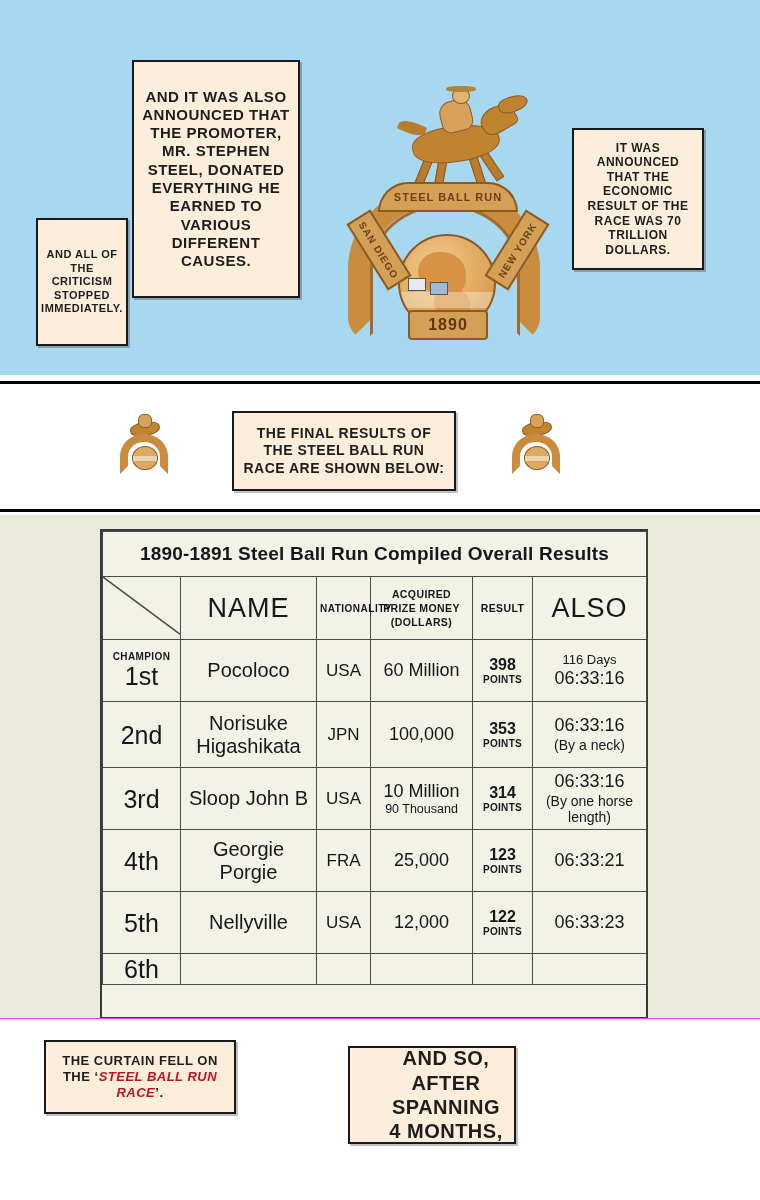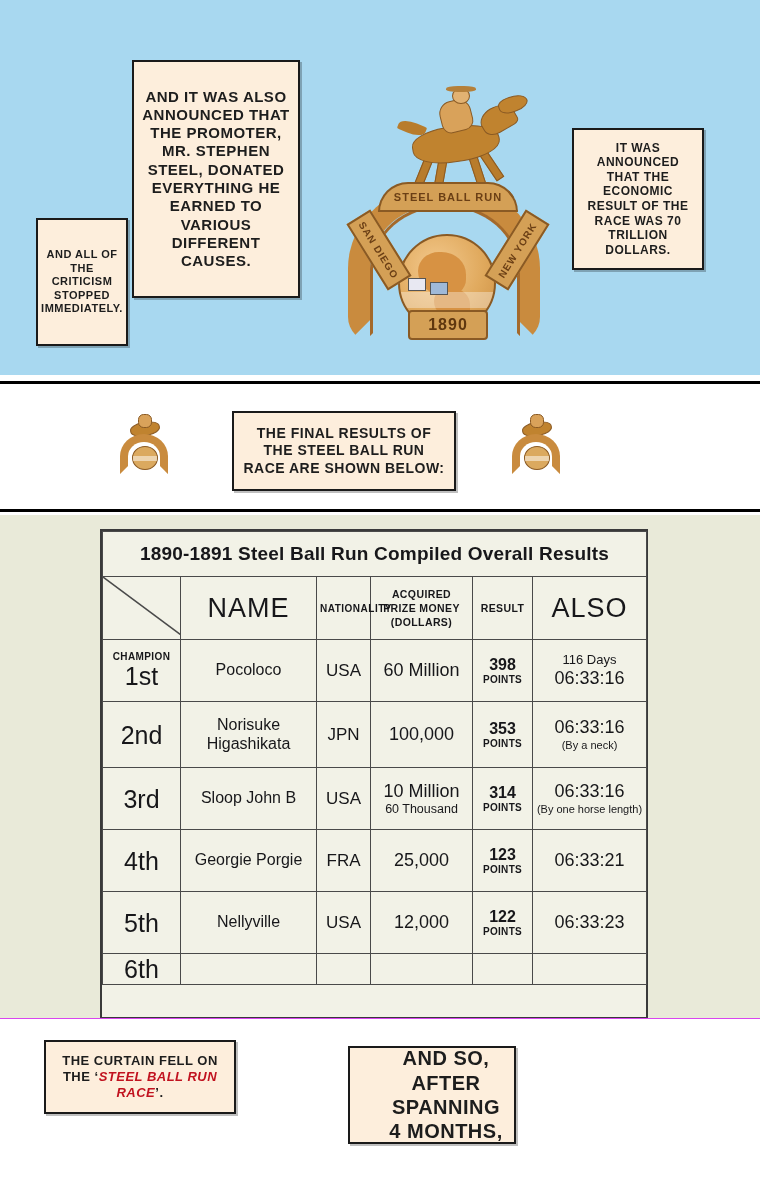--- a/index.html
+++ b/index.html
@@ -263,29 +263,29 @@
   }
   .hdr-blank .slash svg { display:block; }
   .hdr-name { font-size: 27px; font-weight: 400; letter-spacing: 1px; }
   .hdr-nat  { font-size: 10px; font-weight: 700; letter-spacing: 0.5px; }
   .hdr-prize{ font-size: 10.5px; font-weight: 700; line-height: 1.35; letter-spacing: 0.4px; margin-left: 39px; }
   .hdr-result{ font-size: 10.5px; font-weight: 700; letter-spacing: 0.4px; }
   .hdr-time { font-size: 27px; font-weight: 400; letter-spacing: 1px; }
 
   .rank-cell { font-size: 25px; font-weight: 400; line-height: 1.05; }
   .rank-cell .champ { display:block; font-size: 10px; font-weight: 700; letter-spacing:0.4px; margin-bottom:1px;}
-  .name-cell { font-size: 16px; text-align: left; padding-left: 10px; line-height: 1.15; }
+  .name-cell { font-size: 20px; text-align: left; padding-left: 10px; line-height: 1.15; }
   .nat-cell  { font-size: 17px; }
   .prize-cell{ font-size: 18px; line-height: 1.15; }
   .prize-cell .sub { display:block; font-size: 12.5px; }
   .result-cell { font-size: 16px; font-weight: 700; line-height: 1.1; }
   .result-cell .pts { display:block; font-size: 10px; font-weight: 700; letter-spacing: 0.3px; }
   .time-cell { font-size: 18px; line-height: 1.2; }
   .time-cell .sub-top { display:block; font-size: 13px; }
-  .time-cell .sub { display:block; font-size: 11px; }
+  .time-cell .sub { display:block; font-size: 14px; }
   tr.row { height: 62px; }
   tr.row-tall { height: 66px; }
   tr.row-cut { height: 28px; }
 
   
   .panel-bottom {
     position: absolute;
     left: 0; top: 1022px;
     width: 760px; height: 178px;
     background: #ffffff;
@@ -434,21 +434,21 @@
 
         <tr class="row">
           <td class="rank-cell">
             <span class="champ"></span>
             <span>3rd</span>
           </td>
           <td class="name-cell">Sloop John B</td>
           <td class="nat-cell">USA</td>
           <td class="prize-cell">
             <span>10 Million</span>
-            <span class="sub">60 Thousand</span>
+            <span class="sub">90 Thousand</span>
           </td>
           <td class="result-cell">
             <span>314</span>
             <span class="pts">POINTS</span>
           </td>
           <td class="time-cell">
             <span class="sub-top"></span>
             <span>06:33:16</span>
             <span class="sub">(By one horse length)</span>
           </td>

